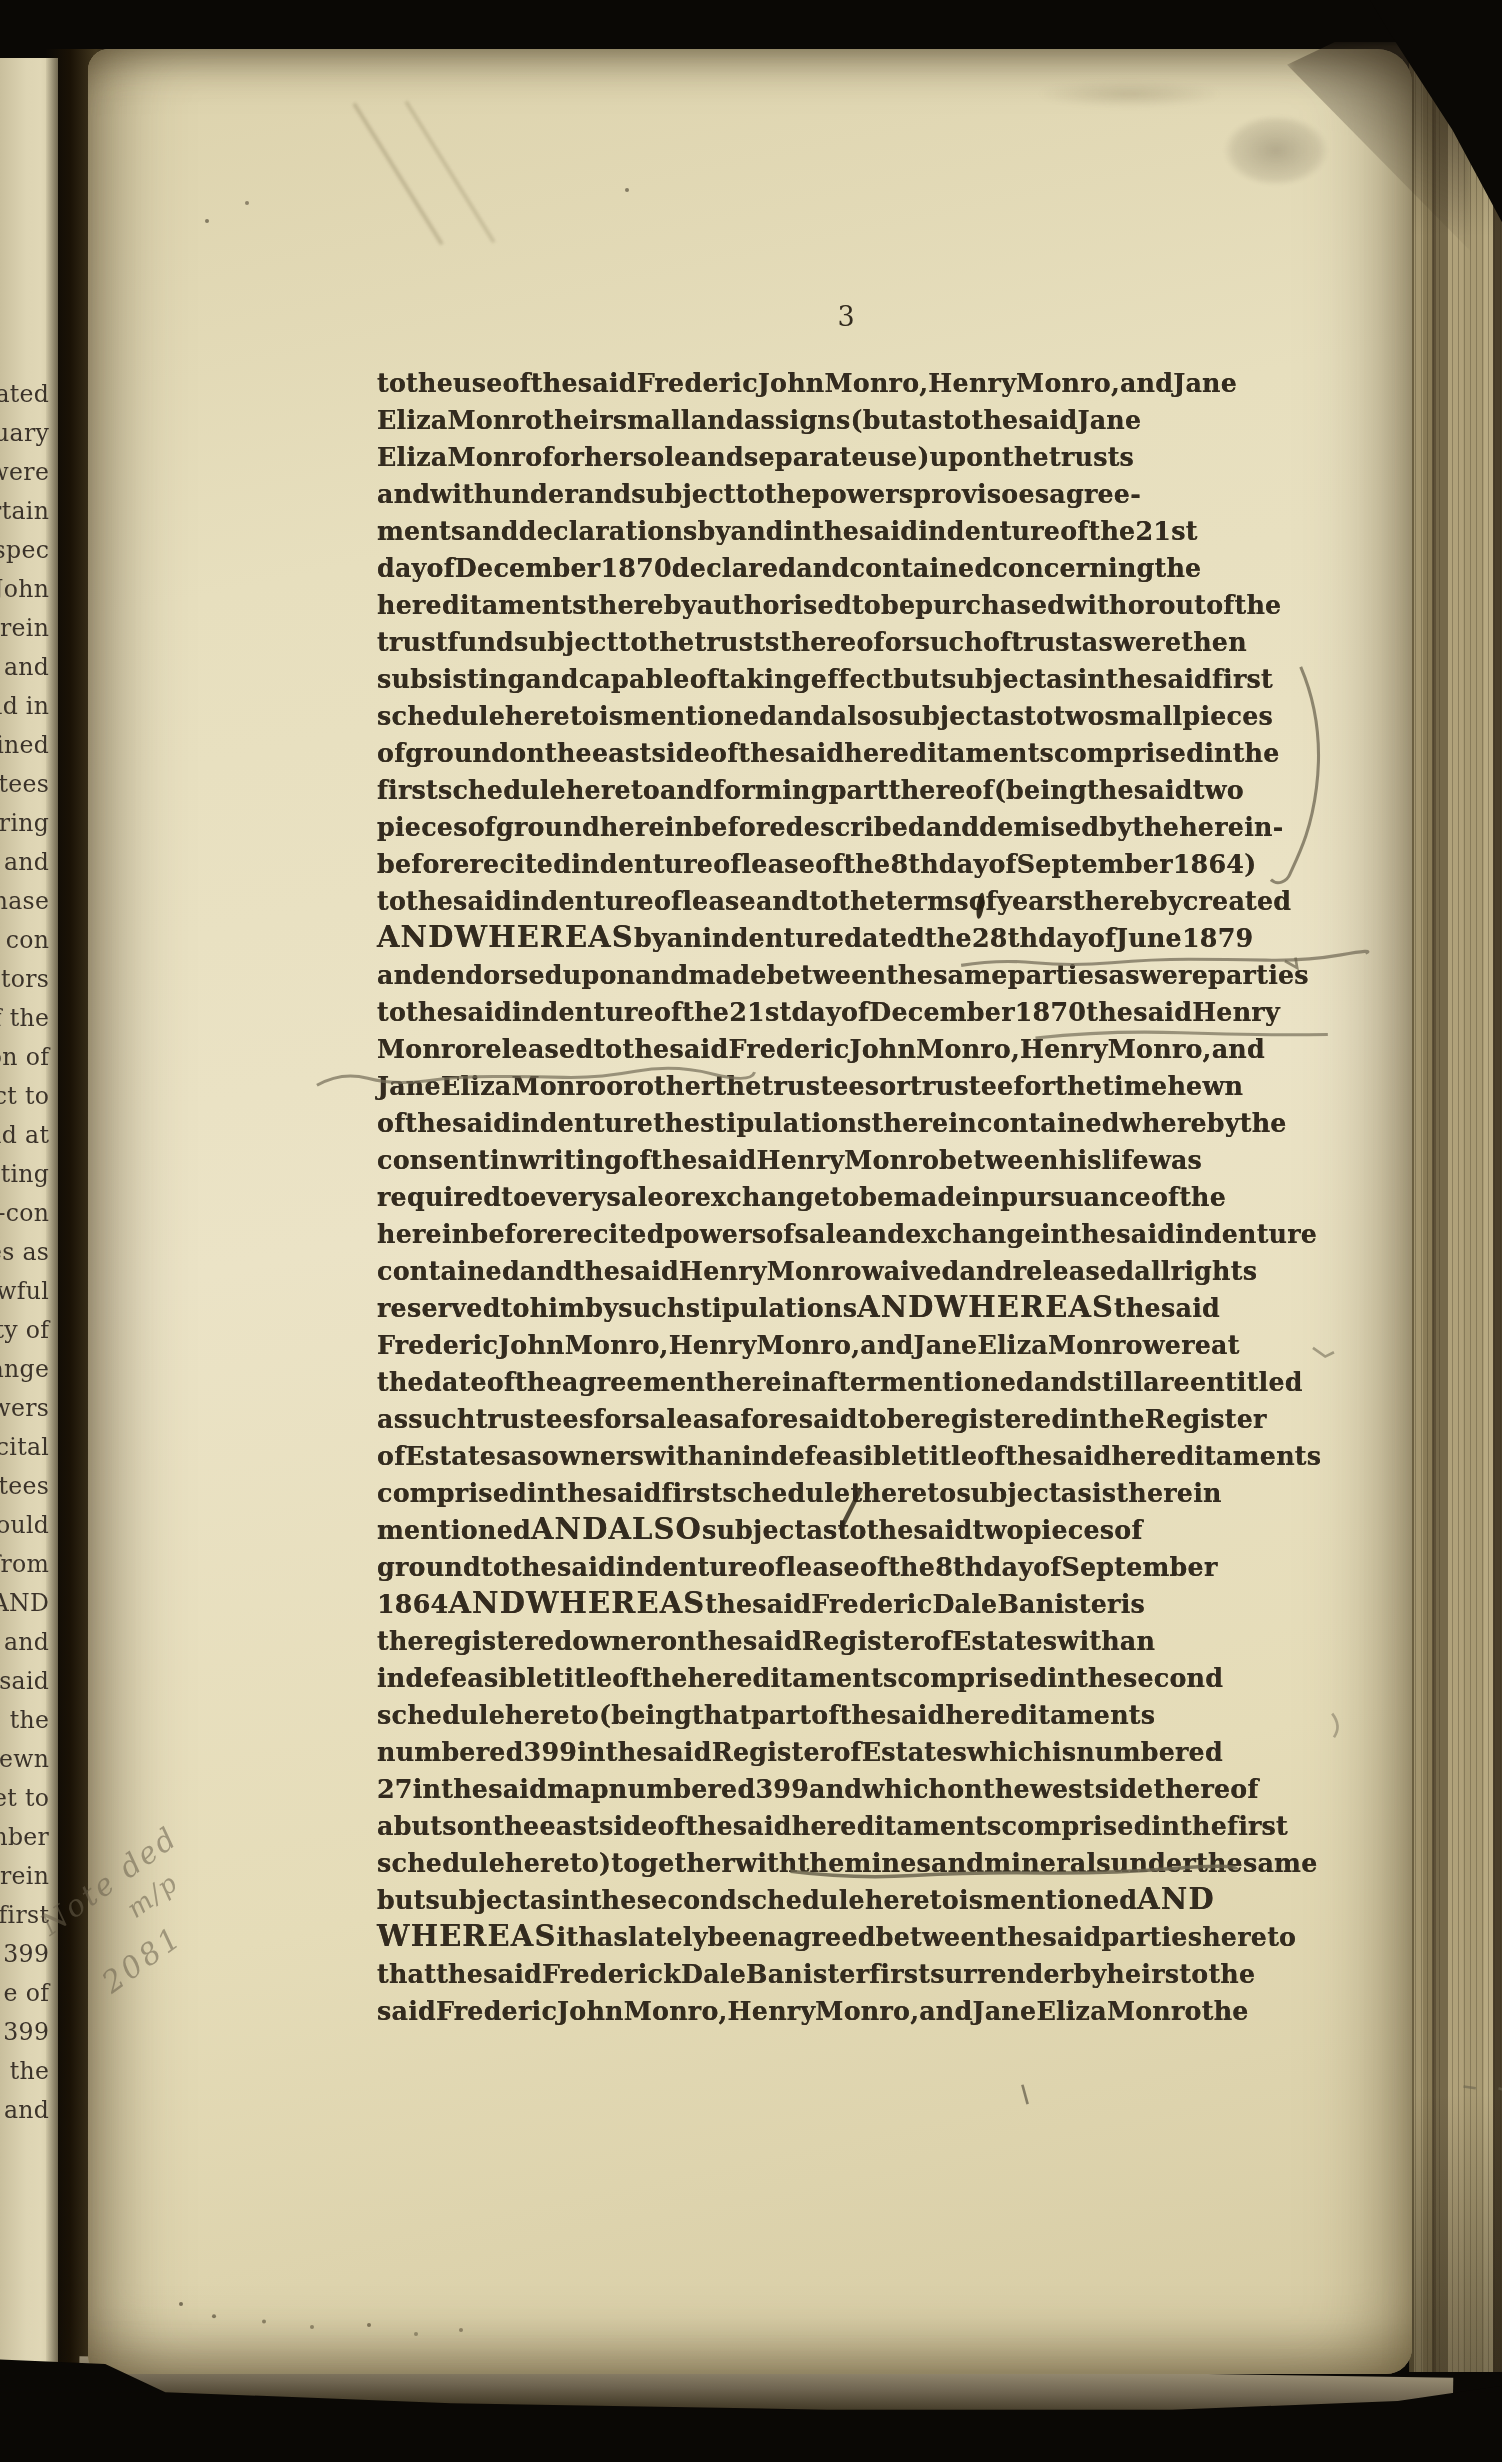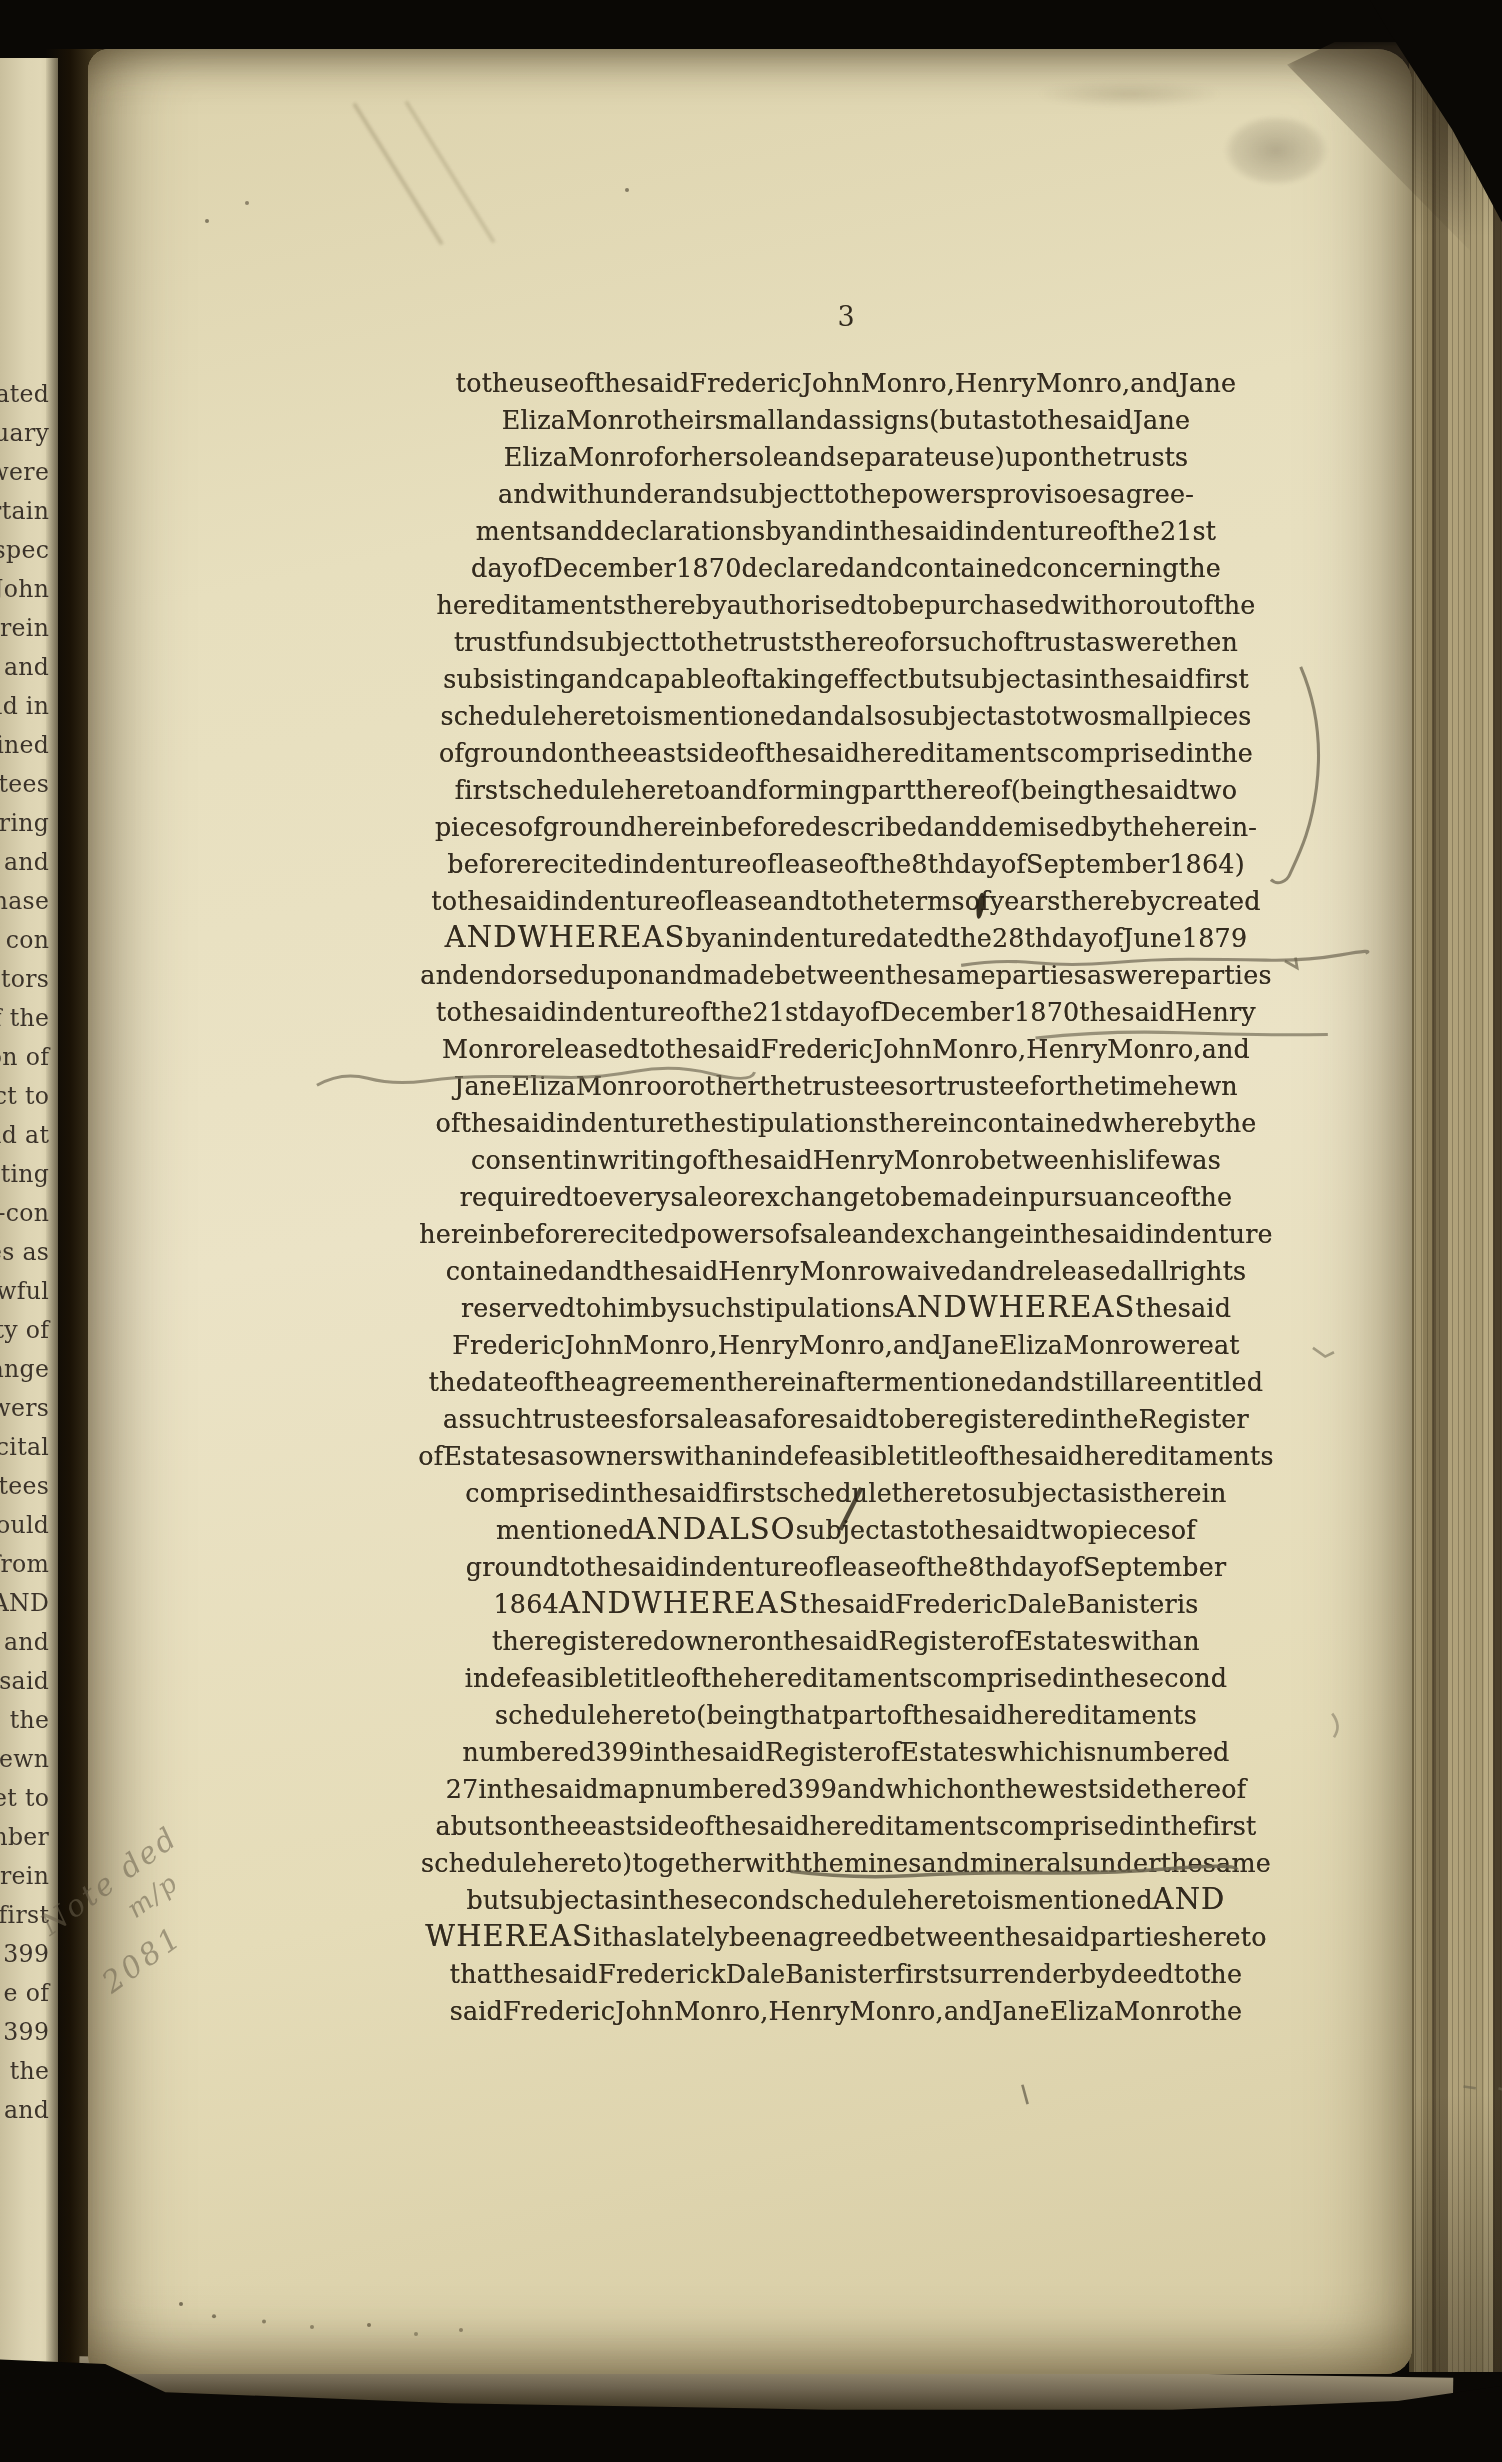--- a/index.html
+++ b/index.html
@@ -24,21 +24,21 @@
     background:linear-gradient(168deg,#dcd2ac 0%,#e7dfbe 22%,#ebe3c6 48%,#e5dcb8 74%,#d6cba3 100%);
     box-shadow:inset 0 26px 40px -19px rgba(55,42,20,.55),
                inset -56px 0 79px -30px rgba(95,80,48,.55),
                inset 61px 0 70px -35px rgba(85,70,42,.5),
                inset 0 -40px 61px -24.5px rgba(70,55,28,.55);}
 
   .page-number{position:absolute;left:289px;top:252px;width:938px;text-align:center;
     font-size:27px;color:#332b1f;}
 
   .text-block{position:absolute;left:289px;top:317px;width:938px;}
-  .line{display:flex;justify-content:center;height:37px;align-items:flex-start;}
+  .line{display:flex;justify-content:flex-start;height:37px;align-items:flex-start;font-weight:bold;}
   .word{display:inline-block;font-size:25.4px;line-height:35px;color:#332b1f;
     letter-spacing:0.2px;text-shadow:0 0 0.6px rgba(45,35,18,.75);white-space:pre;}
   .word.caps{font-size:29px;letter-spacing:1.1px;line-height:33px;}
 
   
   .fingerprint{position:absolute;left:1206px;top:103px;width:140px;height:95px;z-index:5;
     background:radial-gradient(closest-side,rgba(72,62,44,.30),rgba(72,62,44,.12) 60%,transparent 75%);
     filter:blur(1.8px);border-radius:50%;}
   .top-streak{position:absolute;left:998px;top:74px;width:263px;height:40px;z-index:5;
     background:radial-gradient(closest-side,rgba(95,82,55,.20),transparent 70%);filter:blur(2.6px);border-radius:50%;}
@@ -731,21 +731,21 @@
         <div class="line">
           <span class="word">that</span>
           <span class="word">the</span>
           <span class="word">said</span>
           <span class="word">Frederick</span>
           <span class="word">Dale</span>
           <span class="word">Banister</span>
           <span class="word">first</span>
           <span class="word">surrender</span>
           <span class="word">by</span>
-          <span class="word">deed</span>
+          <span class="word">heirs</span>
           <span class="word">to</span>
           <span class="word">the</span>
         </div>
         <div class="line">
           <span class="word">said</span>
           <span class="word">Frederic</span>
           <span class="word">John</span>
           <span class="word">Monro,</span>
           <span class="word">Henry</span>
           <span class="word">Monro,</span>

